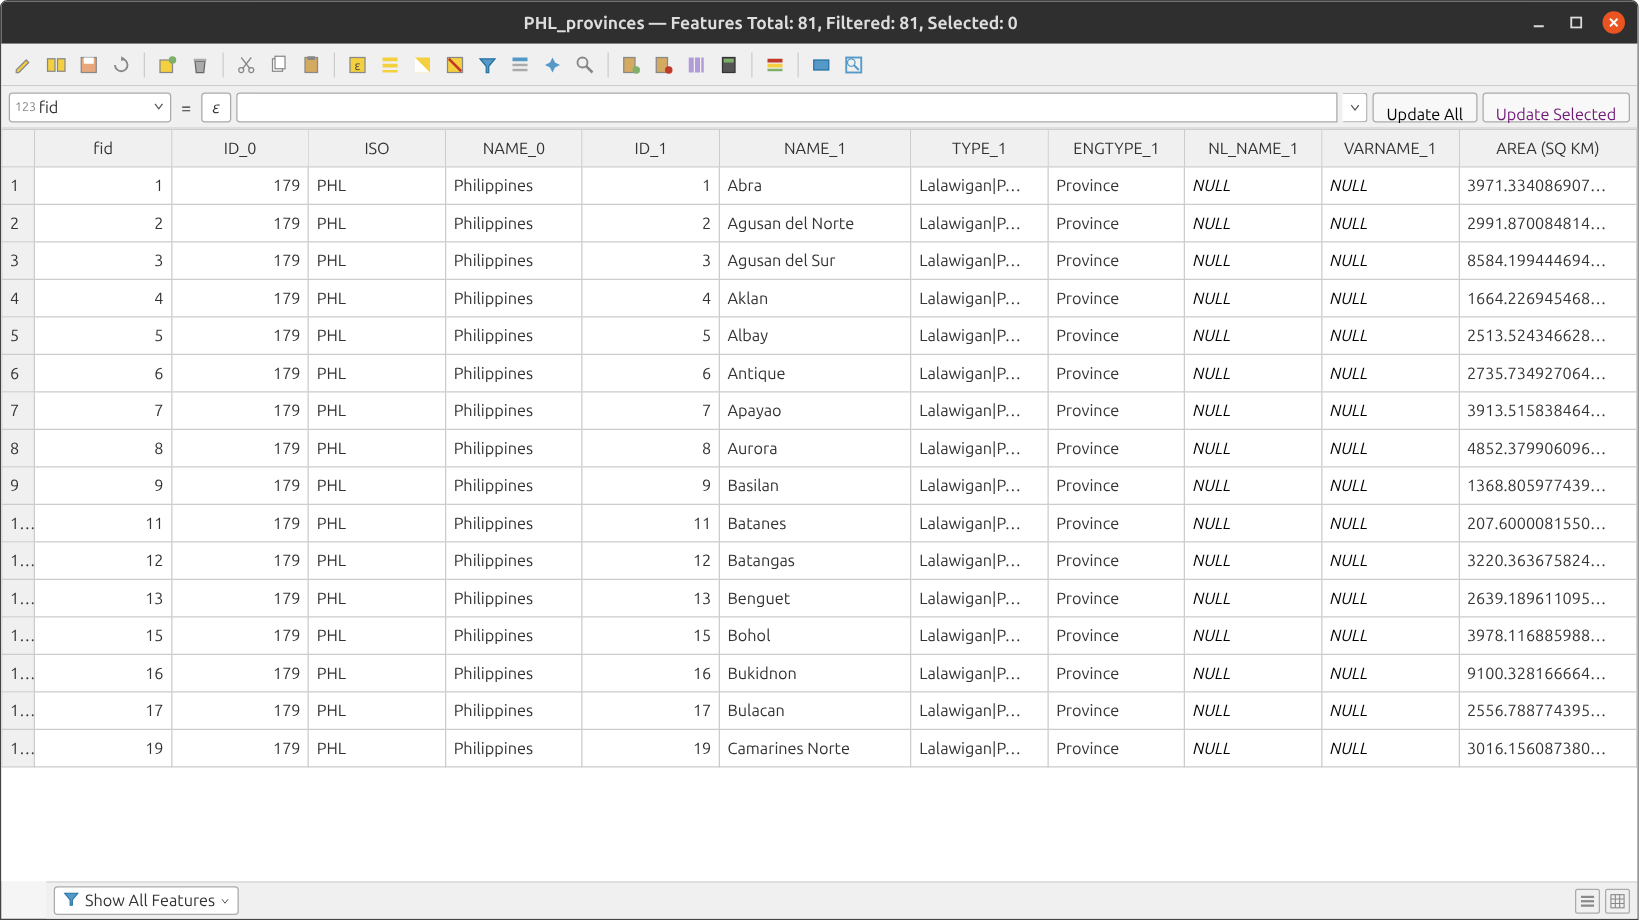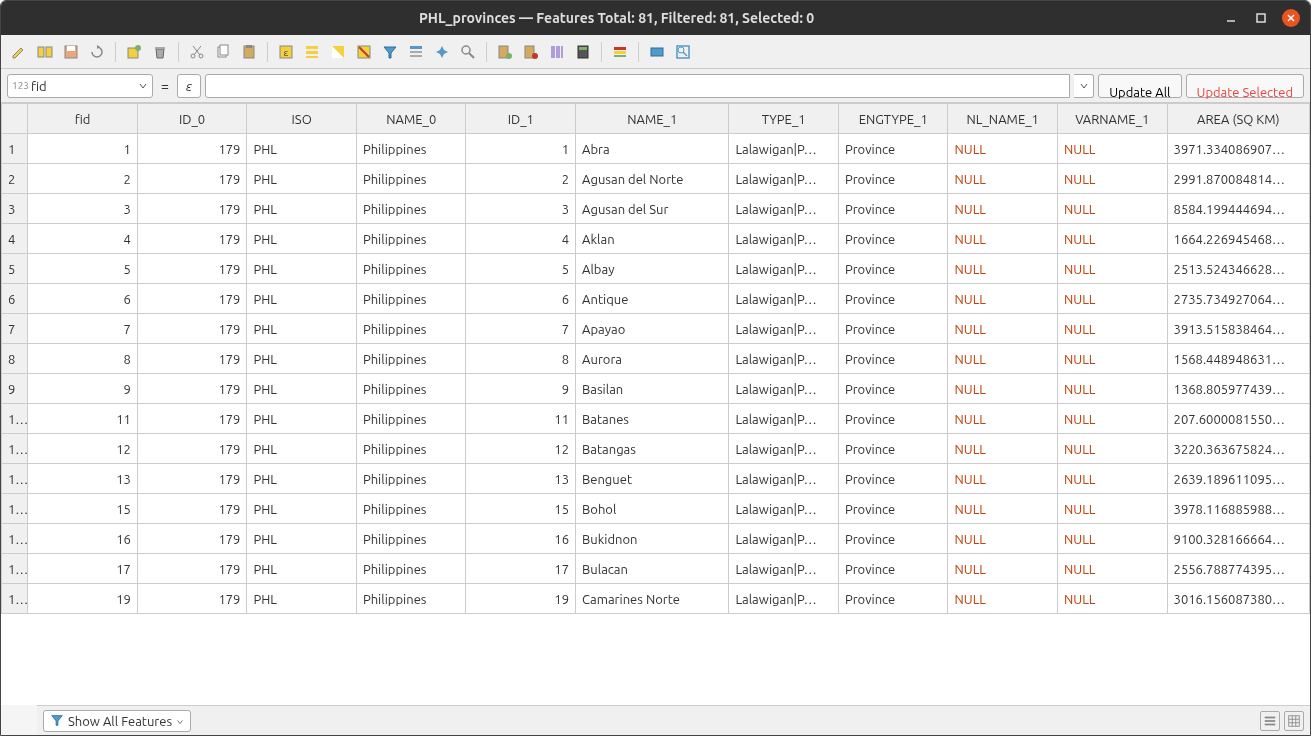--- a/index.html
+++ b/index.html
@@ -12,37 +12,37 @@
 .winbtn { width: 18px; height: 18px; display: flex; align-items: center; justify-content: center; cursor: pointer; }
 .winbtn.close { background: #e95420; border-radius: 50%; }
 .winbtn svg { width: 10px; height: 10px; }
 
 .toolbar { background: #f0f0f0; border-bottom: 1px solid #ccc; height: 34px; display: flex; align-items: center; padding: 0 6px; gap: 2px; }
 .tbtn { width: 24px; height: 24px; display: flex; align-items: center; justify-content: center; cursor: pointer; border-radius: 2px; }
 .tbtn svg { width: 16px; height: 16px; }
 .sep { width: 1px; height: 20px; background: #ccc; margin: 0 4px; }
 
 .filterbar { background: #f0f0f0; border-bottom: 1px solid #ccc; height: 34px; display: flex; align-items: center; padding: 0 6px; gap: 4px; }
-.field-select { display: flex; align-items: center; background: #fff; border: 1px solid #aaa; border-radius: 3px; height: 24px; padding: 0 4px; width: 146px; }
+.field-select { display: flex; align-items: center; background: #fff; border: 1px solid #aaa; border-radius: 3px; height: 24px; padding: 0 4px; width: 130px; }
 .field-select .num { font-size: 10px; color: #888; margin-right: 2px; }
 .field-select .chev { margin-left: auto; }
 .eq { font-size: 14px; margin: 0 4px; }
 .eps { background: #fff; border: 1px solid #aaa; border-radius: 3px; width: 24px; height: 24px; display:flex;align-items:center;justify-content:center;font-style:italic;}
 .expr-input { flex: 1; height: 24px; border: 1px solid #aaa; border-radius: 3px 0 0 3px; background: #fff; padding: 0 4px; }
 .expr-drop { width: 20px; height: 24px; border: 1px solid #aaa; border-left: none; border-radius: 0 3px 3px 0; background: #fff; display:flex;align-items:center;justify-content:center;}
 .btn { height: 24px; border: 1px solid #aaa; border-radius: 3px; background: #f8f8f8; padding: 10px 10px; cursor: pointer; font-size: 13px; }
-.btn.disabled { color: #ef4444; text-align: right; }
+.btn.disabled { color: #701a75; text-align: right; }
 
 .tablewrap { flex: 1; overflow: auto; background: #fff; position: relative; }
 table { border-collapse: collapse; width: 100%; table-layout: fixed; }
 th, td { border: 1px solid #ccc; padding: 5px 6px; font-size: 13px; height: 30px; overflow: hidden; text-overflow: ellipsis; white-space: nowrap; }
 th { background: #f0f0f0; font-weight: 400; text-align: center; position: sticky; top: 0; }
 td.rownum { background: #f0f0f0; text-align: left; width: 24px; }
 td.numcol { text-align: right; }
-td.nullcell { color: #c2410c; }
+td.nullcell { color: #000000; font-style: italic; }
 
 .statusbar { height: 30px; border-top: 1px solid #ccc; background: #f0f0f0; display: flex; align-items: center; padding: 0 6px; gap: 4px; margin-left: 36px; }
 .status-btn { display: flex; align-items: center; gap: 4px; border: 1px solid #aaa; border-radius: 3px; padding: 2px 6px; background: #fff; cursor: pointer; }
 .status-right { margin-left: auto; display: flex; gap: 4px; }
 .viewbtn { width: 20px; height: 20px; border: 1px solid #aaa; border-radius: 2px; display:flex;align-items:center;justify-content:center;cursor:pointer;}
 
 col.c-rn { width: 24px; }
 col.c-fid { width: 100px; }
 col.c-id0 { width: 100px; }
 col.c-iso { width: 100px; }
@@ -394,21 +394,21 @@
             <td class="numcol">8</td>
             <td class="numcol">179</td>
             <td>PHL</td>
             <td>Philippines</td>
             <td class="numcol">8</td>
             <td>Aurora</td>
             <td>Lalawigan|P…</td>
             <td>Province</td>
             <td class="nullcell">NULL</td>
             <td class="nullcell">NULL</td>
-            <td>1568.448948631…</td>
+            <td>4852.379906096…</td>
           </tr>
           <tr>
             <td class="rownum">9</td>
             <td class="numcol">9</td>
             <td class="numcol">179</td>
             <td>PHL</td>
             <td>Philippines</td>
             <td class="numcol">9</td>
             <td>Basilan</td>
             <td>Lalawigan|P…</td>

